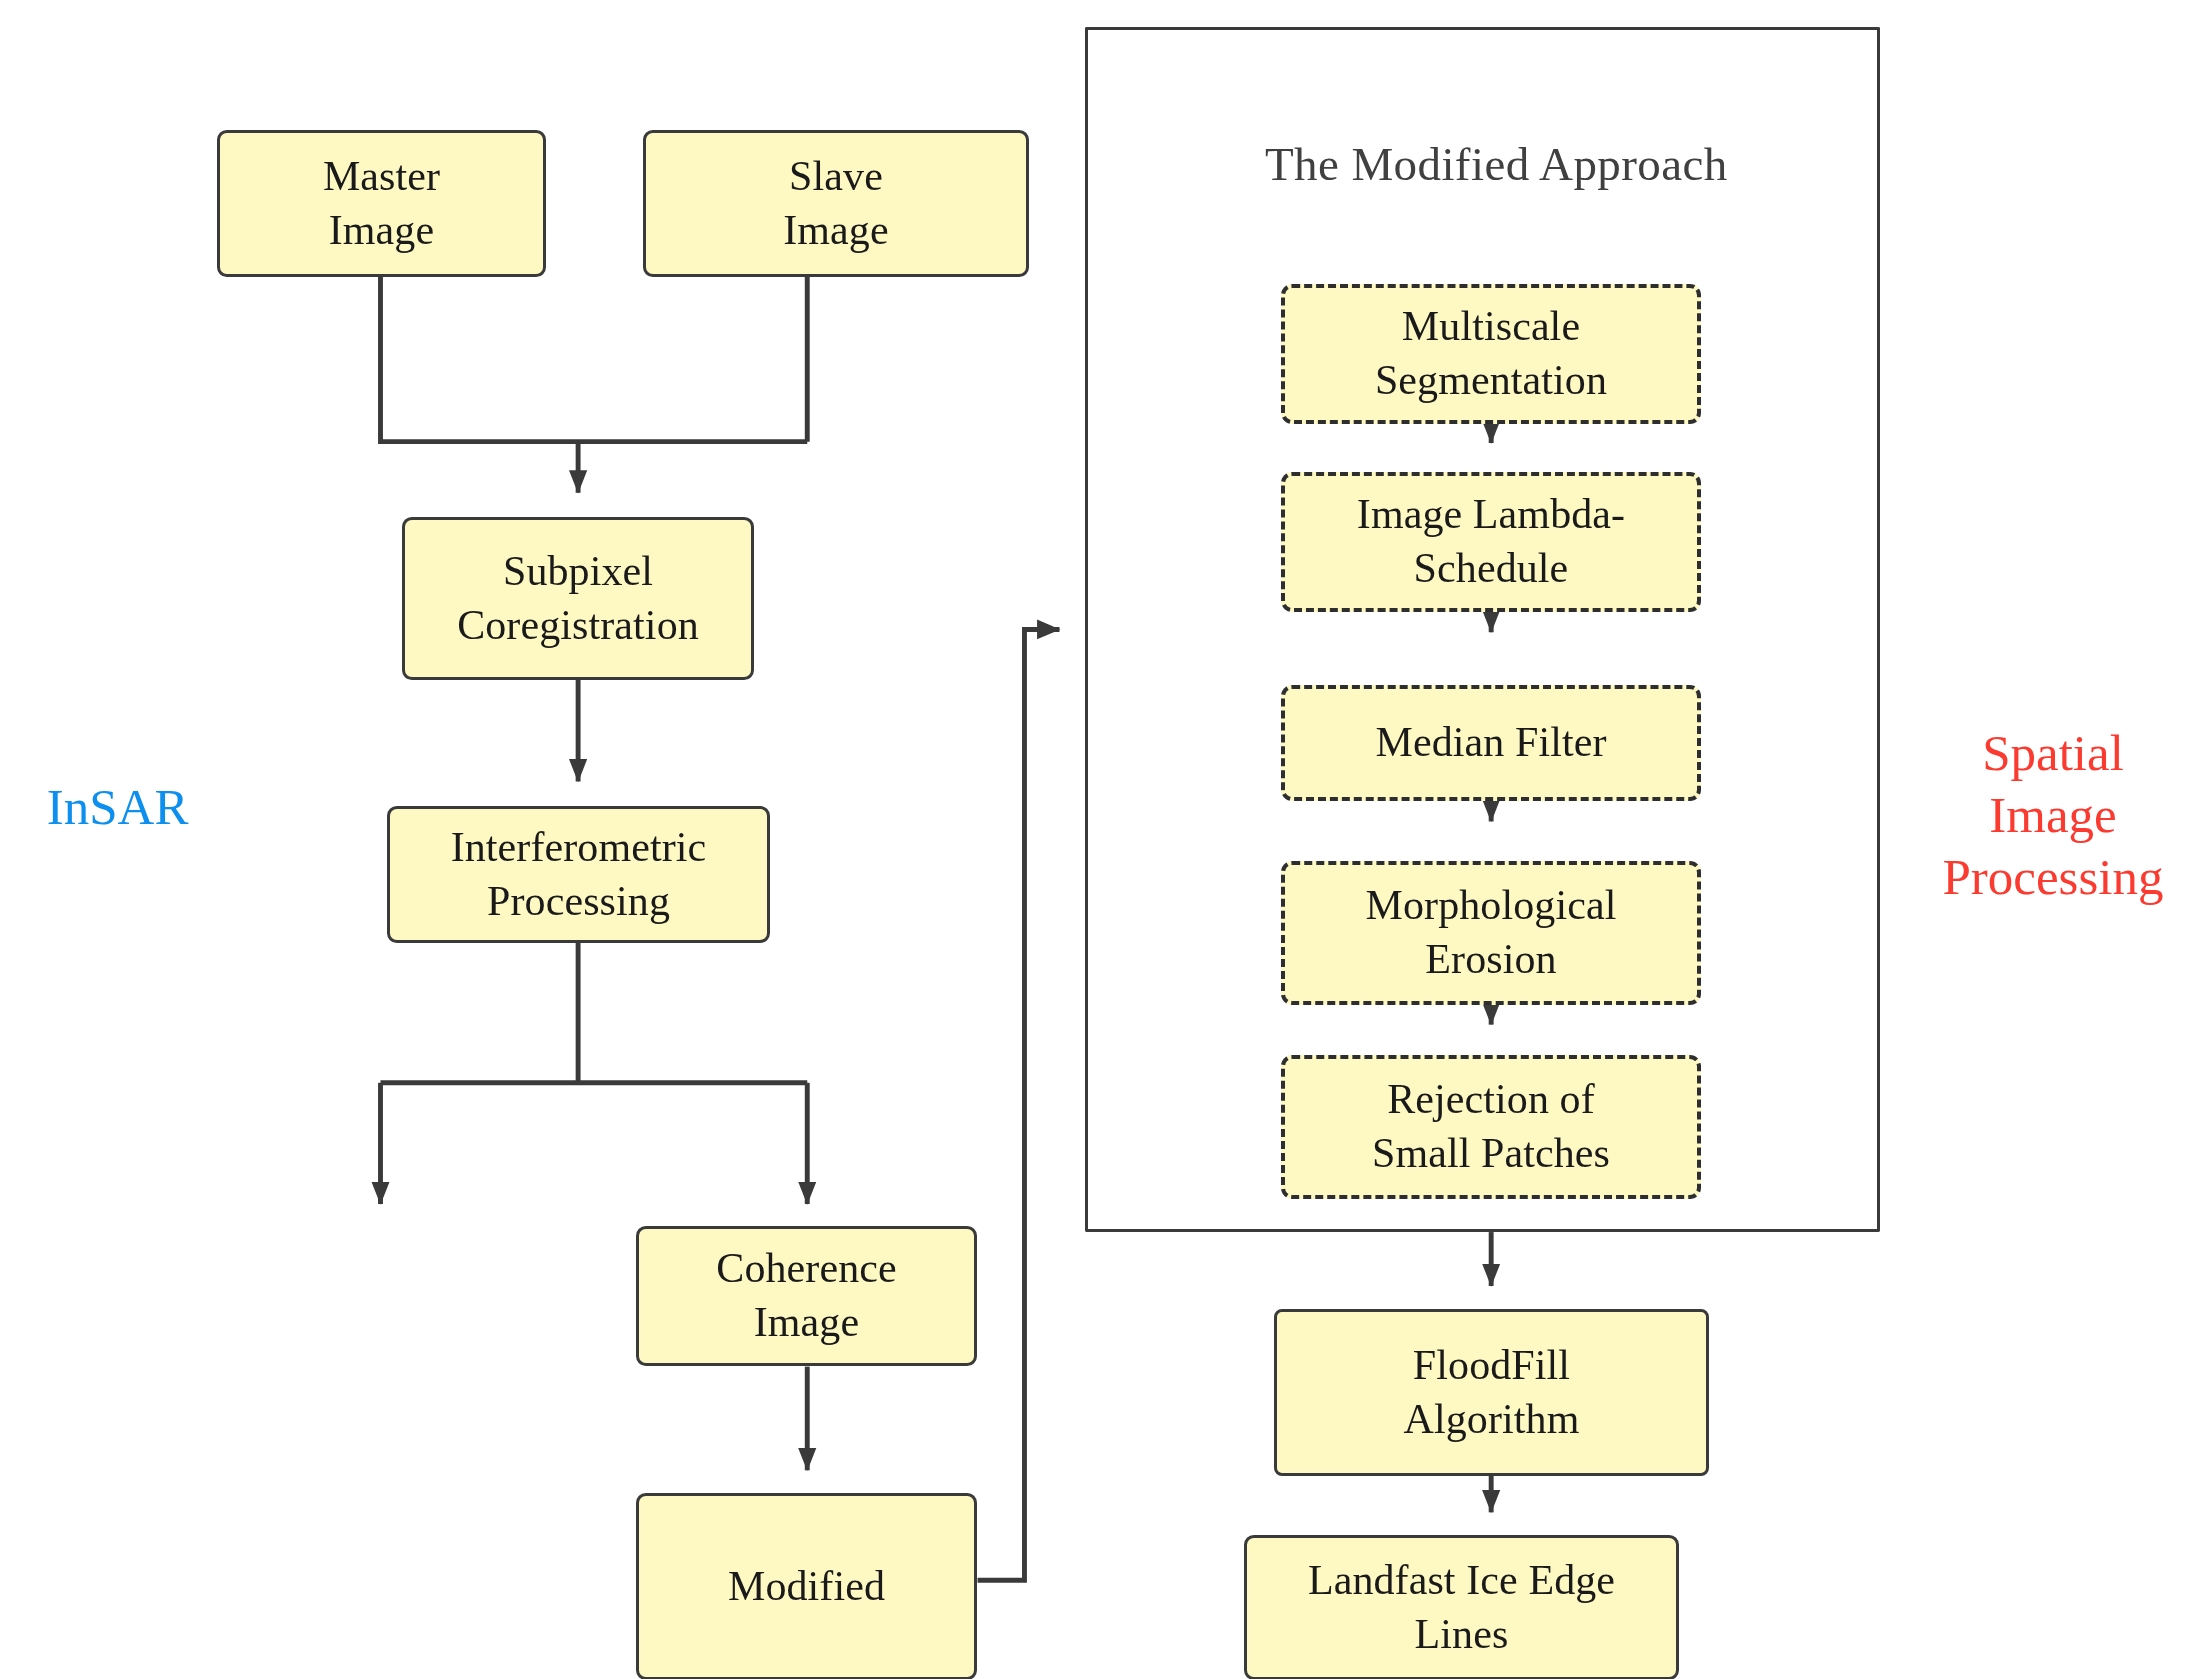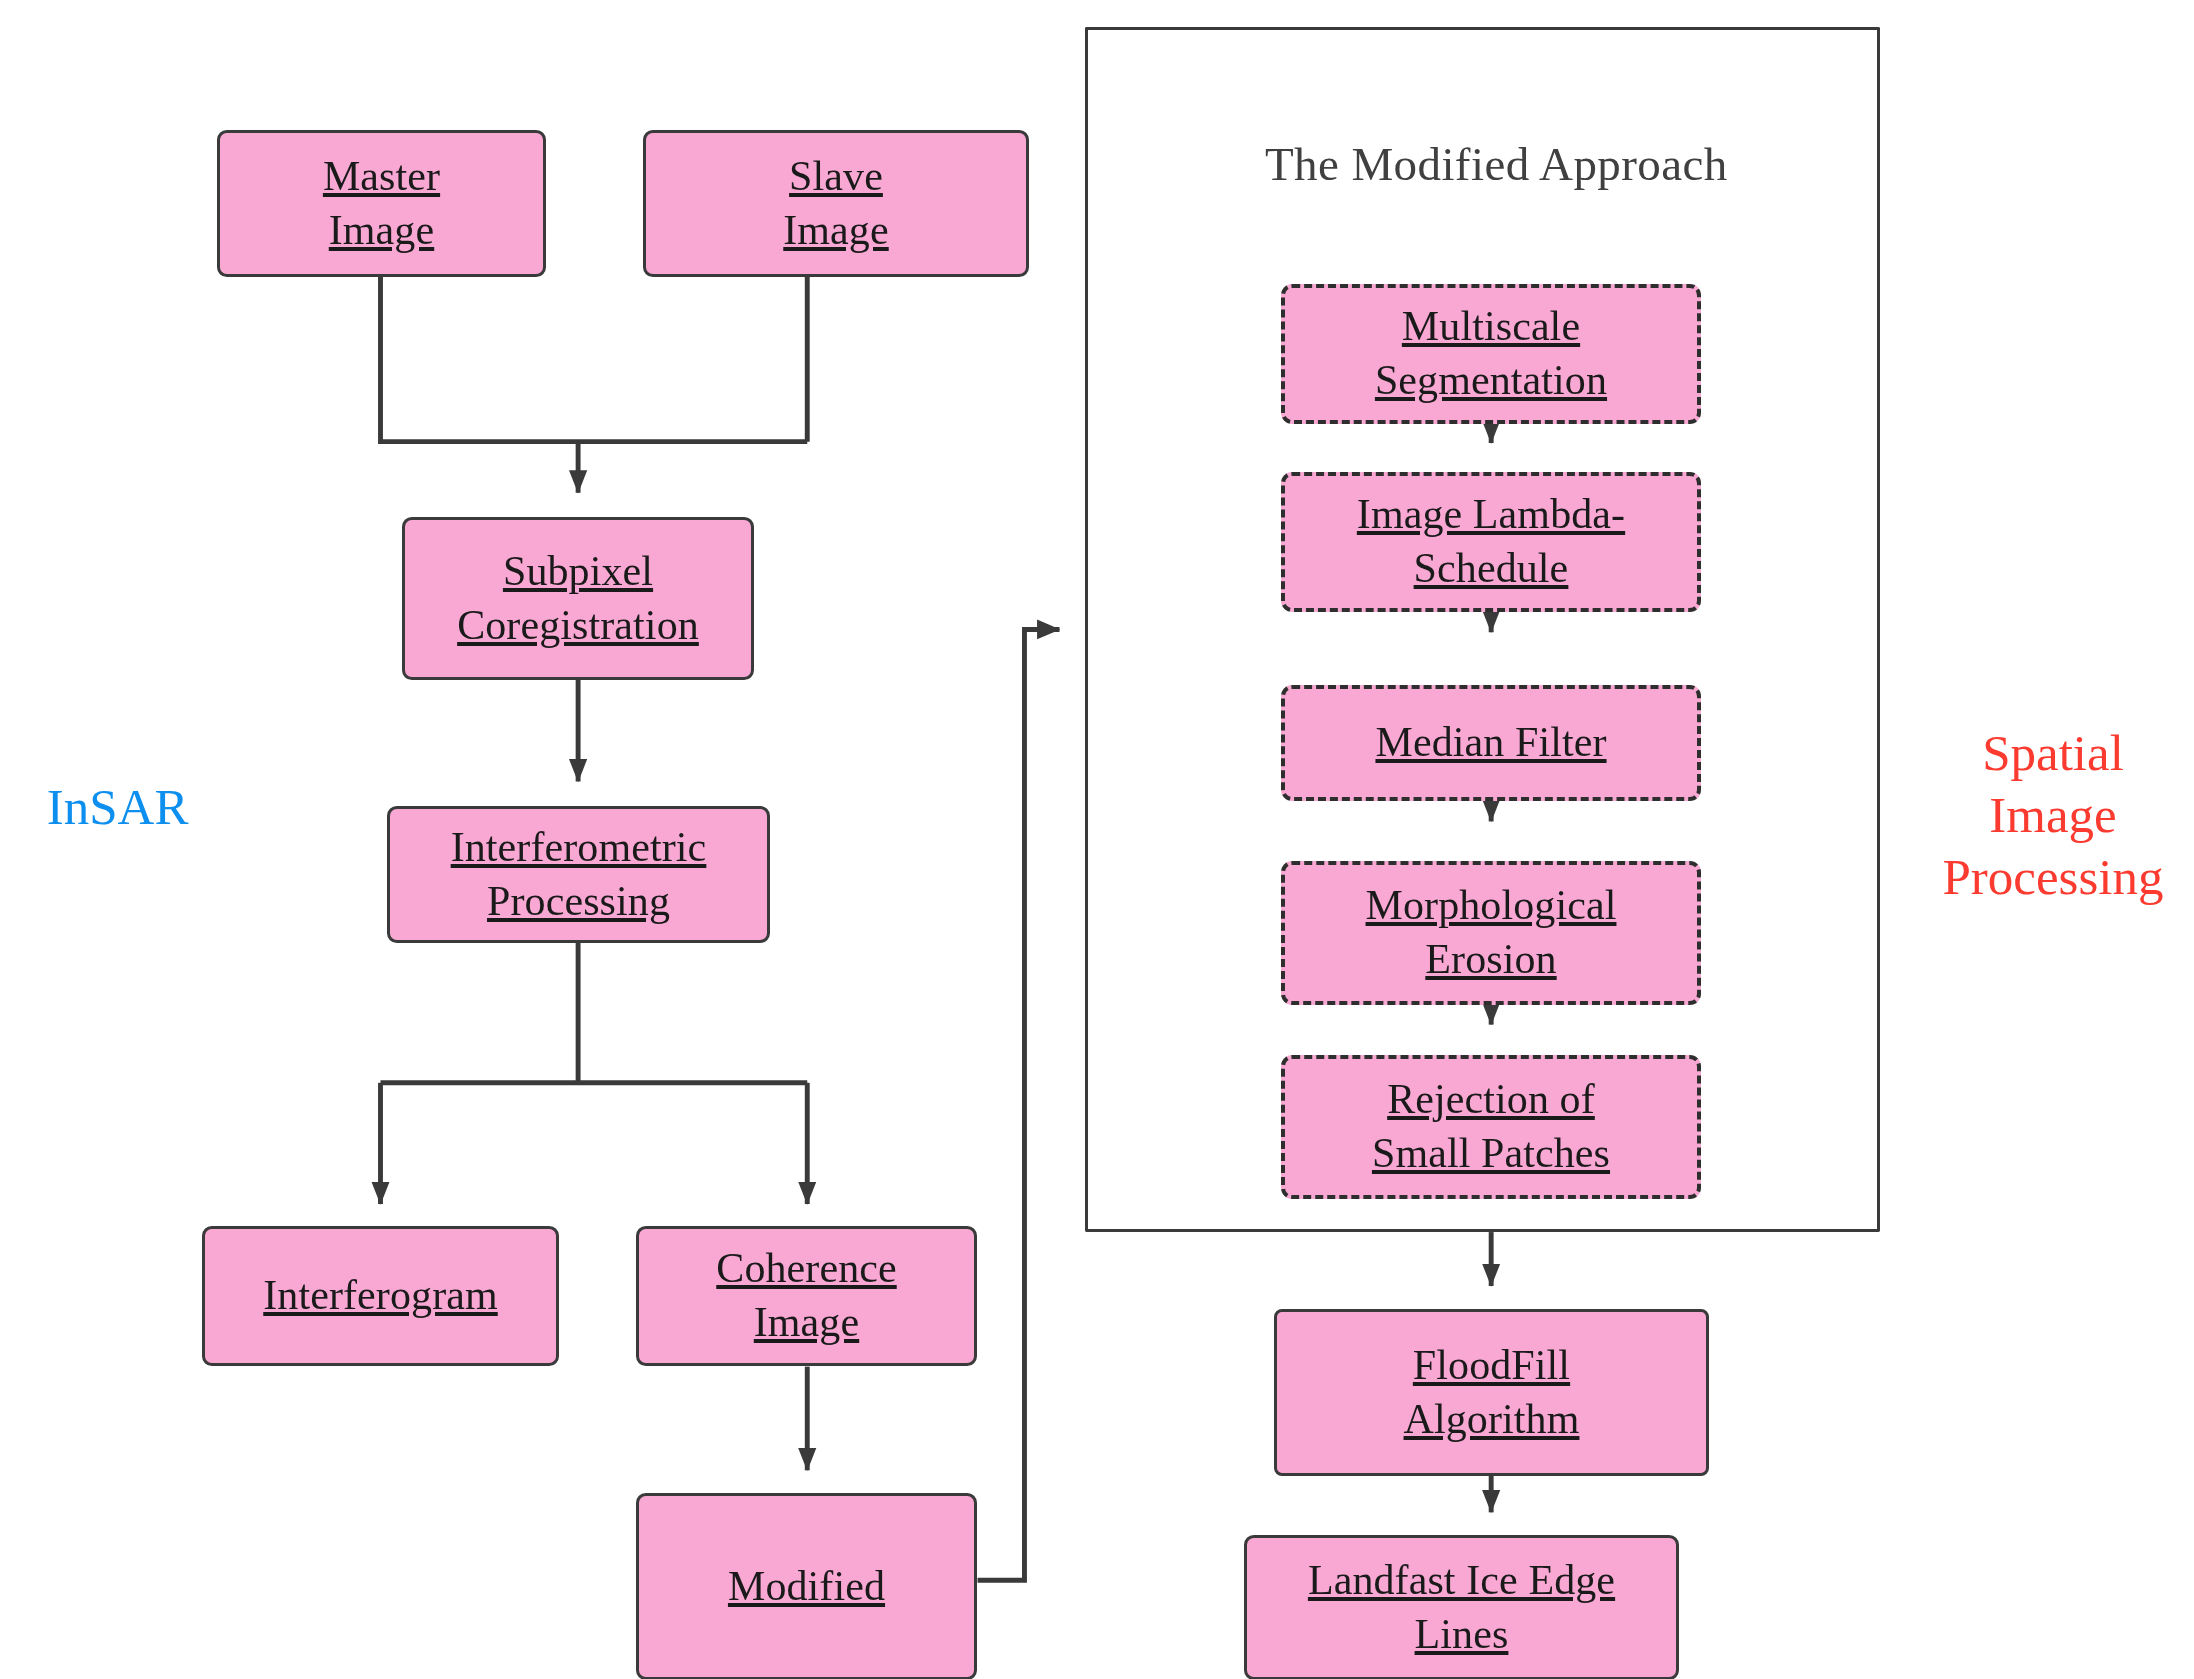--- a/index.html
+++ b/index.html
@@ -23,34 +23,33 @@
     position: absolute;
     inset: 0;
     width: 2194px;
     height: 1680px;
     display: block;
   }
   
   .node {
     position: absolute;
     box-sizing: border-box;
-    background: #f9a8d4;
+    background: #fef9c3;
     border: 3.5px solid #3a3a3a;
     border-radius: 9.8px;
     display: flex;
     align-items: center;
     justify-content: center;
     text-align: center;
     font-family: "Liberation Serif", "DejaVu Serif", serif;
     font-size: 42px;
     line-height: 1.28;
     color: #1a1a1a;
     letter-spacing: 0.1px;
     padding: 0 7px;
-    text-decoration: underline;
   }
   .node .label { display: block; white-space: pre-line; }
 
   
   .node.dashed {
     border: 4.2px dashed #2e2e2e;
     border-radius: 11.2px;
   }
 
   
@@ -147,23 +146,20 @@
   <div class="node" style="left:402px; top:517px; width:352px; height:163px;">
     <span class="label">Subpixel
 Coregistration</span>
   </div>
 
   <div class="node" style="left:387px; top:806px; width:383px; height:137px;">
     <span class="label">Interferometric
 Processing</span>
   </div>
 
-  <div class="node" style="left:202px; top:1226px; width:357px; height:140px;">
-    <span class="label">Interferogram</span>
-  </div>
 
   <div class="node" style="left:636px; top:1226px; width:341px; height:140px;">
     <span class="label">Coherence
 Image</span>
   </div>
 
   <div class="node" style="left:636px; top:1493px; width:341px; height:187px;">
     <span class="label">Modified</span>
   </div>
 

